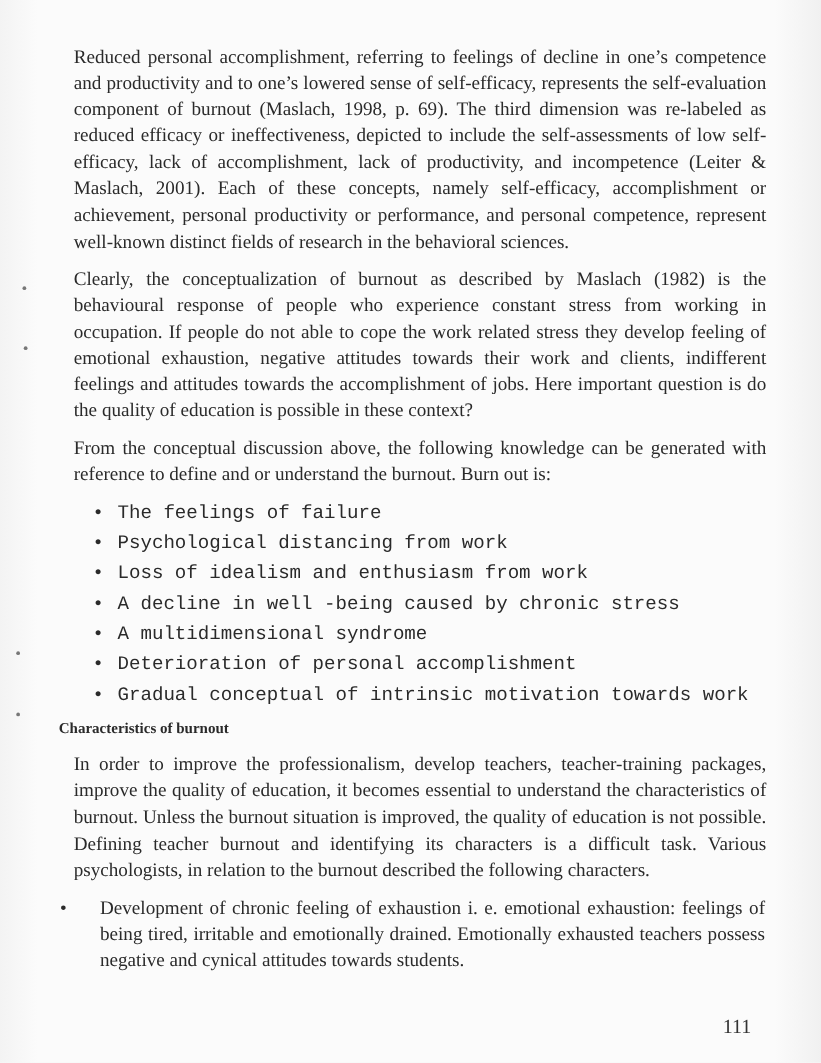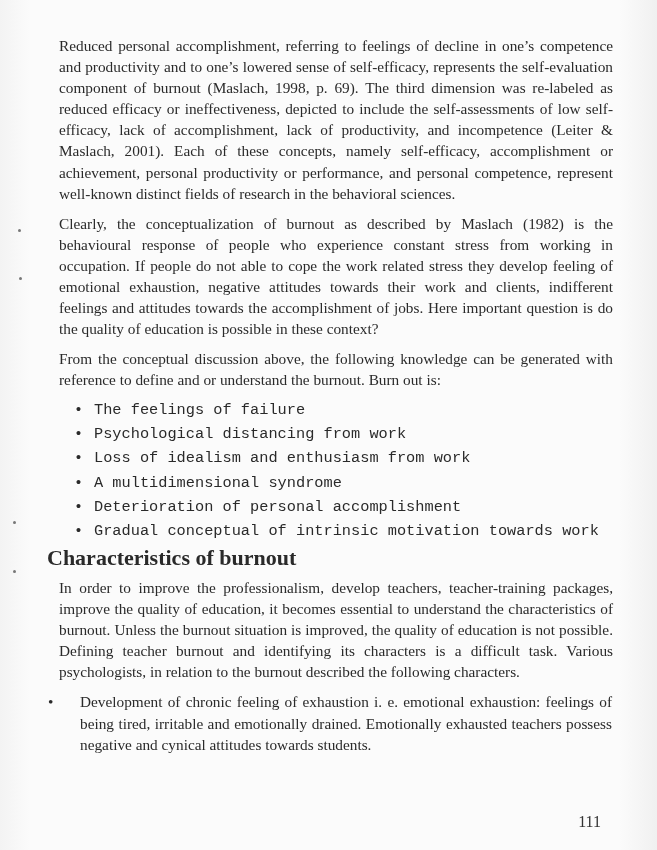--- a/index.html
+++ b/index.html
@@ -15,21 +15,21 @@
       background: linear-gradient(90deg, #f3f3f3 0px, #fbfbfb 30px, #fbfbfb 620px, #f0f0f0 657px);
     }
     .content {
       position: absolute; left: 47px; top: 35px; width: 566px;
       font-size: 15.3px; line-height: 21.1px;
     }
     p { margin: 0 0 9px 12px; text-align: justify; }
     .bullets { list-style: none; margin: 0; padding: 0 0 0 27px; }
     .bullets li { position: relative; padding-left: 20px; margin-bottom: 3.2px; line-height: 21.2px; font-family: Liberation Mono, monospace; }
     .bullets li::before { content: "\2022"; position: absolute; left: 0; top: 0; font-size: 15px; }
-    h2 { font-size: 22px; font-weight: bold; margin: 3px 0 7px 0; line-height: 24px; }
+    h2 { font-size: 12px; font-weight: bold; margin: 3px 0 7px 0; line-height: 24px; }
     .chars { list-style: none; margin: 1px; padding: 0; }
     .chars li { position: relative; padding-left: 32px; text-align: justify; line-height: 21.2px; }
     .chars li::before { content: "\2022"; position: absolute; left: 0; top: 0; }
     .page-number { position: absolute; right: 56px; top: 813px; font-size: 16px; color: #333; }
     .speck { position: absolute; width: 3px; height: 3px; background: #777; border-radius: 50%; }
   </style>
 </head>
 <body>
 
 <div class="page">
@@ -40,20 +40,21 @@
 
   <div class="content">
     <p>Reduced personal accomplishment, referring to feelings of decline in one’s competence and productivity and to one’s lowered sense of self-efficacy, represents the self-evaluation component of burnout (Maslach, 1998, p. 69). The third dimension was re-labeled as reduced efficacy or ineffectiveness, depicted to include the self-assessments of low self-efficacy, lack of accomplishment, lack of productivity, and incompetence (Leiter &amp; Maslach, 2001). Each of these concepts, namely self-efficacy, accomplishment or achievement, personal productivity or performance, and personal competence, represent well-known distinct fields of research in the behavioral sciences.</p>
     <p>Clearly, the conceptualization of burnout as described by Maslach (1982) is the behavioural response of people who experience constant stress from working in occupation. If people do not able to cope the work related stress they develop feeling of emotional exhaustion, negative attitudes towards their work and clients, indifferent feelings and attitudes towards the accomplishment of jobs. Here important question is do the quality of education is possible in these context?</p>
     <p>From the conceptual discussion above, the following knowledge can be generated with reference to define and or understand the burnout. Burn out is:</p>
 
     <ul class="bullets">
       <li>The feelings of failure</li>
       <li>Psychological distancing from work</li>
       <li>Loss of idealism and enthusiasm from work</li>
+      <li>A decline in well -being caused by chronic stress</li>
       <li>A multidimensional syndrome</li>
       <li>Deterioration of personal accomplishment</li>
       <li>Gradual conceptual of intrinsic motivation towards work</li>
     </ul>
 
     <h2>Characteristics of burnout</h2>
     <p>In order to improve the professionalism, develop teachers, teacher-training packages, improve the quality of education, it becomes essential to understand the characteristics of burnout. Unless the burnout situation is improved, the quality of education is not possible. Defining teacher burnout and identifying its characters is a difficult task. Various psychologists, in relation to the burnout described the following characters.</p>
 
     <ul class="chars">
       <li>Development of chronic feeling of exhaustion i. e. emotional exhaustion: feelings of being tired, irritable and emotionally drained. Emotionally exhausted teachers possess negative and cynical attitudes towards students.</li>

